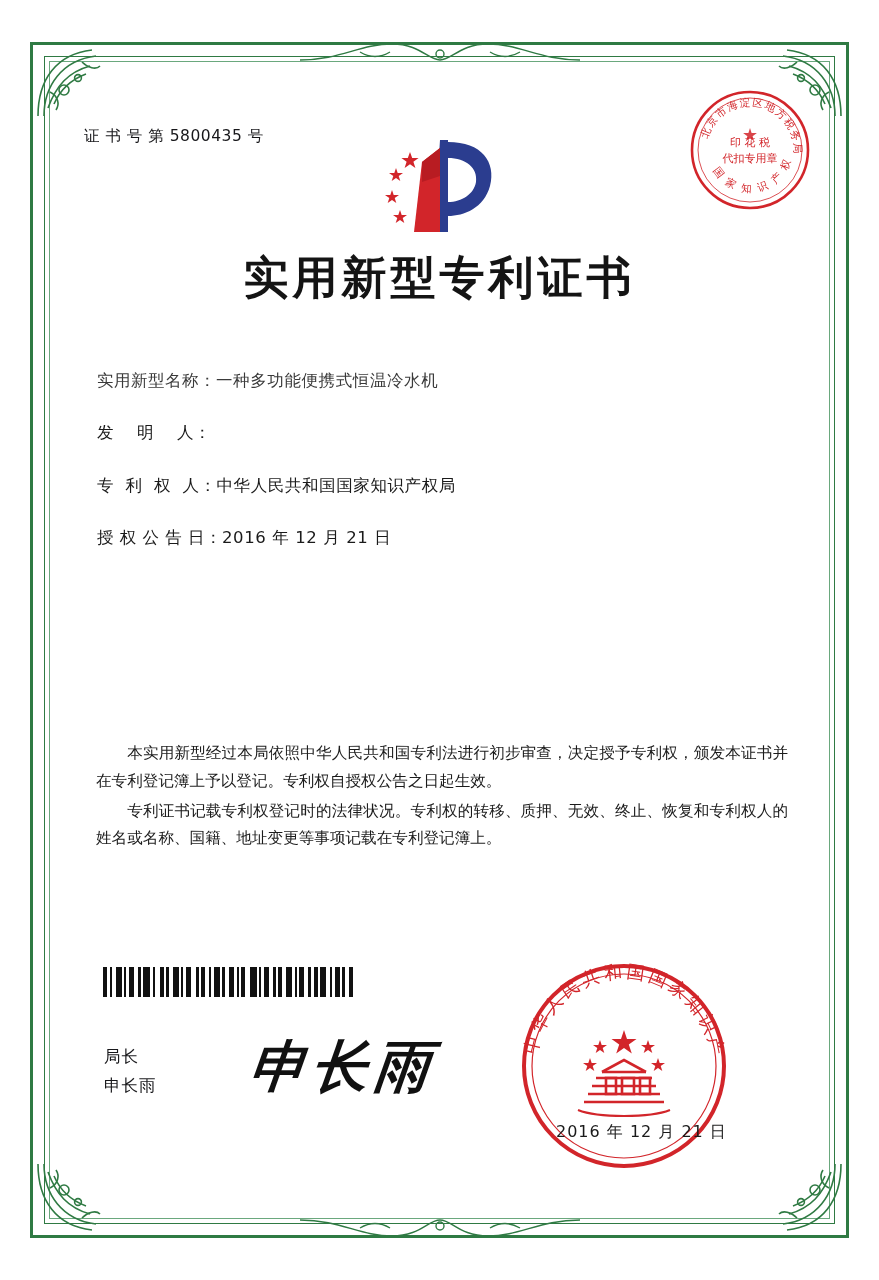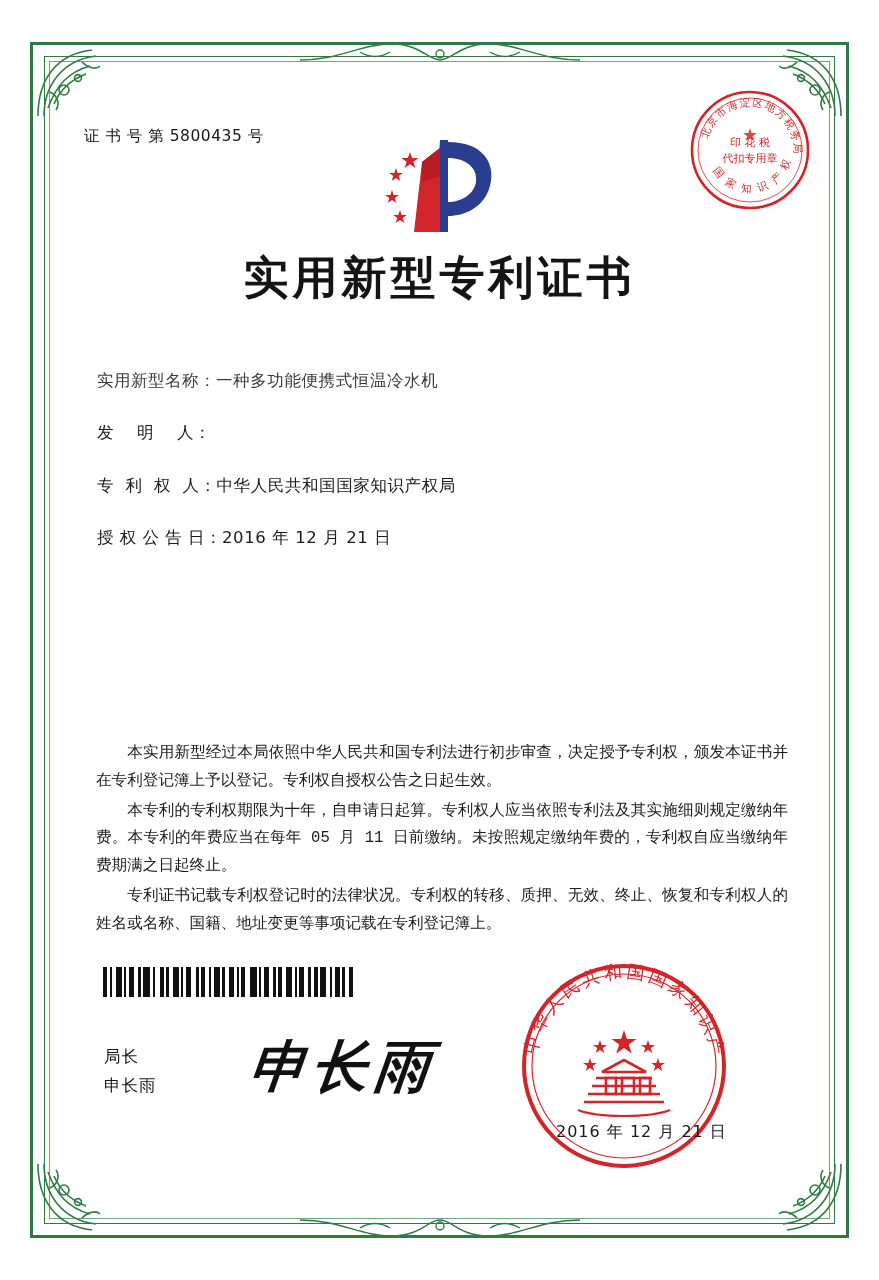--- a/index.html
+++ b/index.html
@@ -126,21 +126,20 @@
     left: 96px; top: 740px;
     width: 692px;
     font-size: 15.6px;
     line-height: 1.78;
     color: #1b1b1b;
     text-align: justify;
   }
   .body-text p {
     margin: 0 0 2px 0;
     text-indent: 2em;
-    font-family: Liberation Mono, monospace;
   }
 
   
   .barcode {
     position: absolute;
     left: 103px; top: 967px;
     height: 30px;
     width: 266px;
     display: flex;
     align-items: stretch;
@@ -327,21 +326,20 @@
       <span class="field-value">中华人民共和国国家知识产权局</span>
     </div>
     <div class="field-row">
       <span class="field-label">授 权 公 告 日：</span>
       <span class="field-value">2016 年 12 月 21 日</span>
     </div>
   </div>
 
   <div class="body-text">
     <p>本实用新型经过本局依照中华人民共和国专利法进行初步审查，决定授予专利权，颁发本证书并在专利登记簿上予以登记。专利权自授权公告之日起生效。</p>
-    <p>本专利的专利权期限为十年，自申请日起算。专利权人应当依照专利法及其实施细则规定缴纳年费。本专利的年费应当在每年 05 月 11 日前缴纳。未按照规定缴纳年费的，专利权自应当缴纳年费期满之日起终止。</p>
     <p>专利证书记载专利权登记时的法律状况。专利权的转移、质押、无效、终止、恢复和专利权人的姓名或名称、国籍、地址变更等事项记载在专利登记簿上。</p>
   </div>
 
   <div class="barcode">
     <i style="width:4px"></i>
       <i style="width:3px;background:#fff"></i>
     <i style="width:2px"></i>
       <i style="width:4px;background:#fff"></i>
     <i style="width:6px"></i>
       <i style="width:2px;background:#fff"></i>

